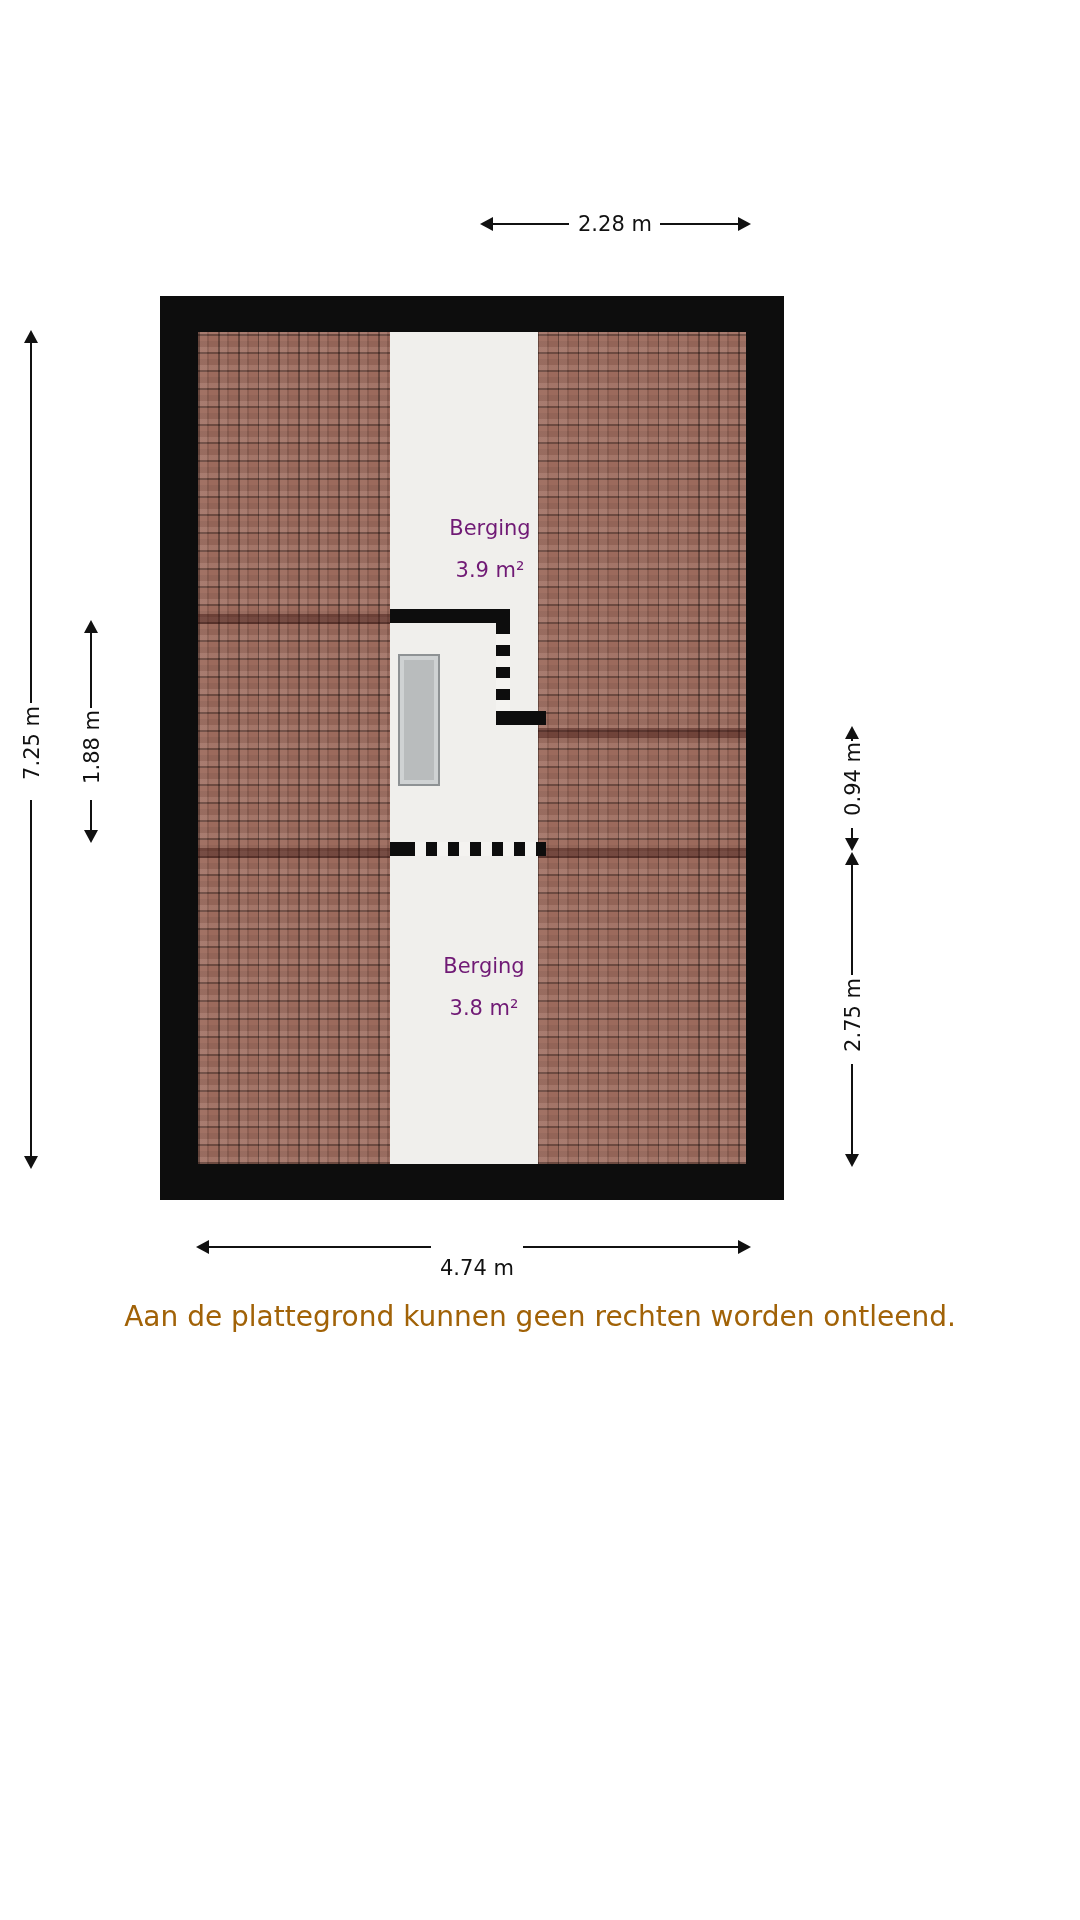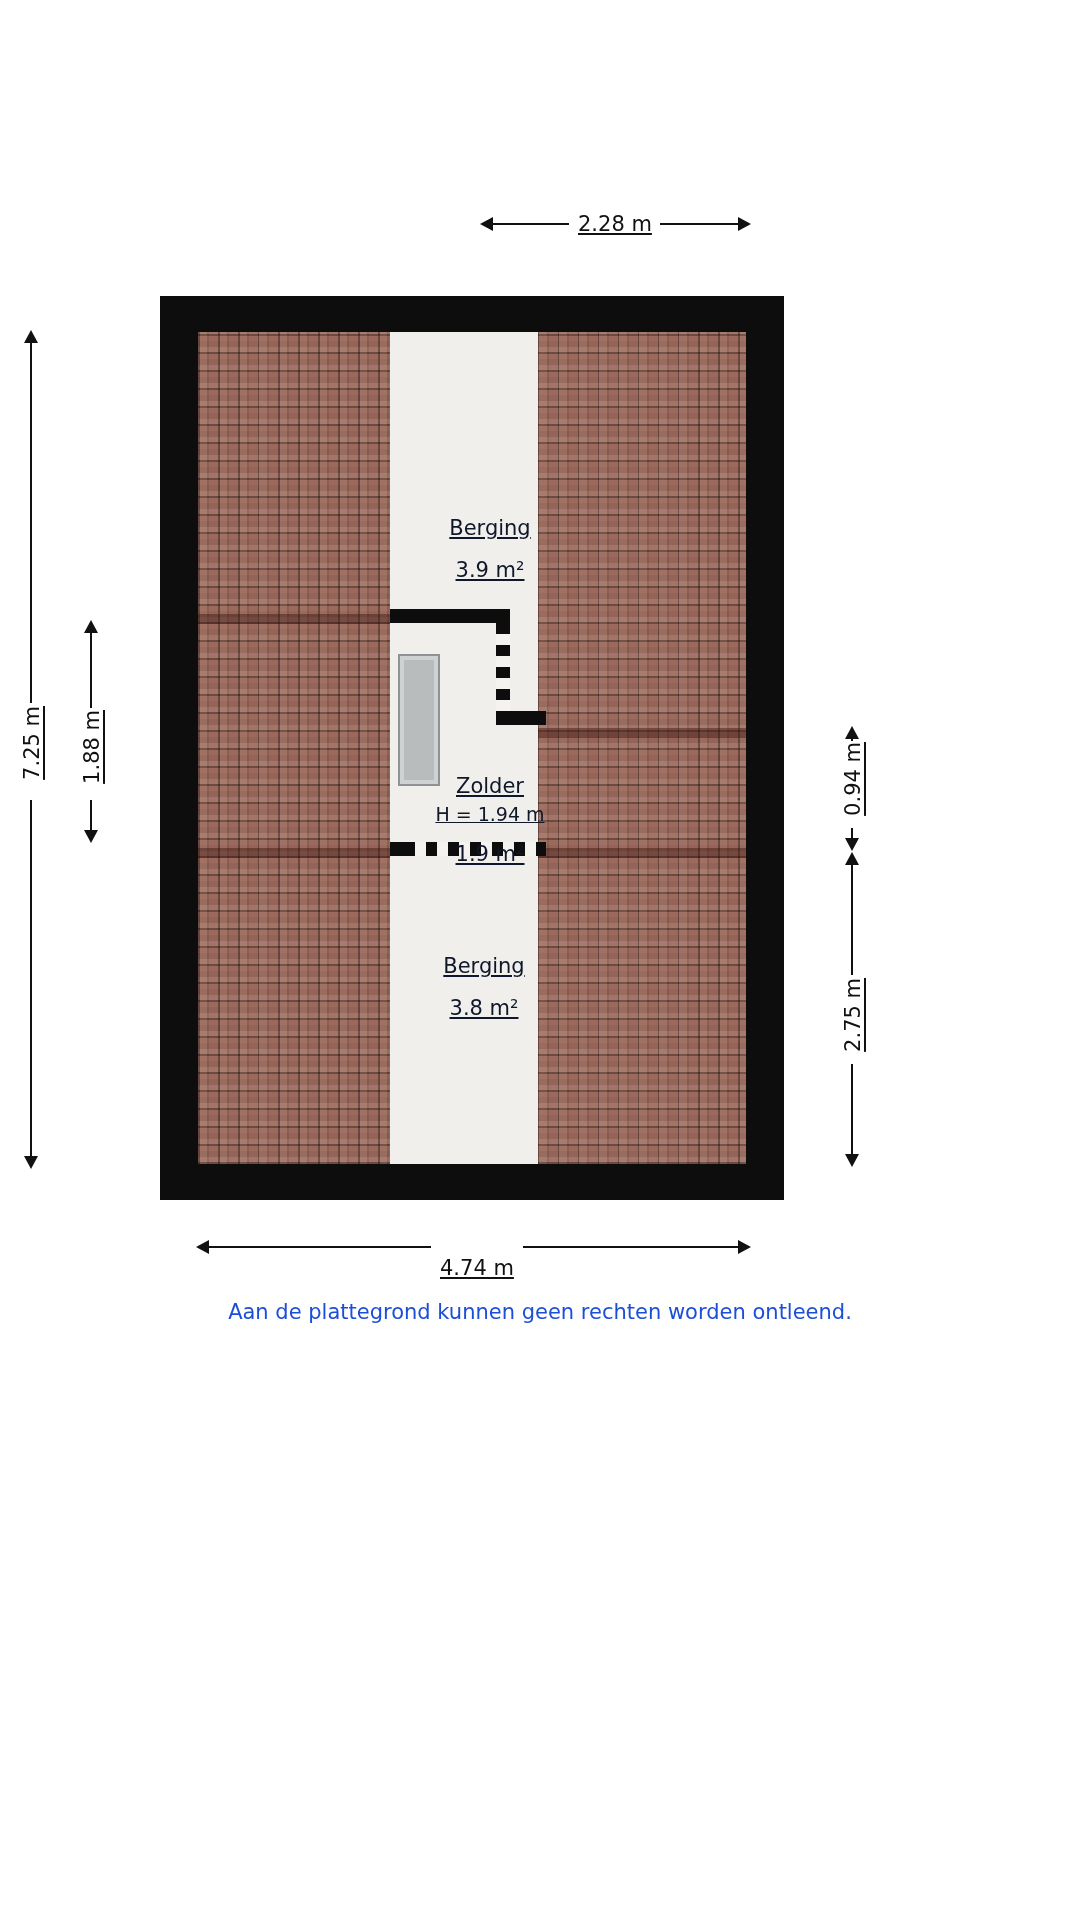--- a/index.html
+++ b/index.html
@@ -94,36 +94,34 @@
     background: #b9bcbd;
     border: 2px solid #8e9294;
     box-shadow: inset 0 0 0 4px #cfd2d3;
   }
 
   
   .room-label {
     position: absolute;
     text-align: center;
     line-height: 1.38;
-    color: #0f172a;
+    color: #701a75;
     font-size: 21px;
     white-space: nowrap;
-    text-decoration: underline;
   }
   .room-label .name { font-size: 21px; }
   .room-label .height { font-size: 19px; }
   .room-label .area { font-size: 21px; margin-top: 13px; }
 
   
   .dim-label {
     position: absolute;
     font-size: 21px;
     color: #111111;
     white-space: nowrap;
-    text-decoration: underline;
   }
   .dim-label.vertical {
     writing-mode: vertical-rl;
     transform: rotate(180deg);
   }
   .dim-line-h {
     position: absolute;
     height: 2px;
     background: #111111;
   }
@@ -144,22 +142,22 @@
 
   
   #footer {
     position: absolute;
     left: 0;
     right: 0;
     top: 1300px;
     text-align: center;
   }
   #footer .disclaimer {
-    font-size: 21px;
-    color: #1d4ed8;
+    font-size: 28px;
+    color: #a16207;
     margin-bottom: 8px;
   }
   #footer .website {
     font-size: 23px;
     font-weight: bold;
     color: #111111;
   }
 </style>
 </head>
 <body>
@@ -224,25 +222,20 @@
     <div class="door-v" style="left:298px; top:291px; height:90px;"></div>
     <div class="door-h" style="left:206px; top:510px; width:132px;"></div>
 
     <div class="skylight" style="left:200px; top:322px; width:38px; height:128px;"></div>
 
     <div class="room-label" style="left:228px; top:182px; width:128px;">
       <div class="name">Berging</div>
       <div class="area">3.9 m²</div>
     </div>
 
-    <div class="room-label" style="left:222px; top:440px; width:140px;">
-      <div class="name">Zolder</div>
-      <div class="height">H = 1.94 m</div>
-      <div class="area">1.9 m²</div>
-    </div>
 
     <div class="room-label" style="left:222px; top:620px; width:128px;">
       <div class="name">Berging</div>
       <div class="area">3.8 m²</div>
     </div>
 
   </div>
 </div>
 
 <div>

